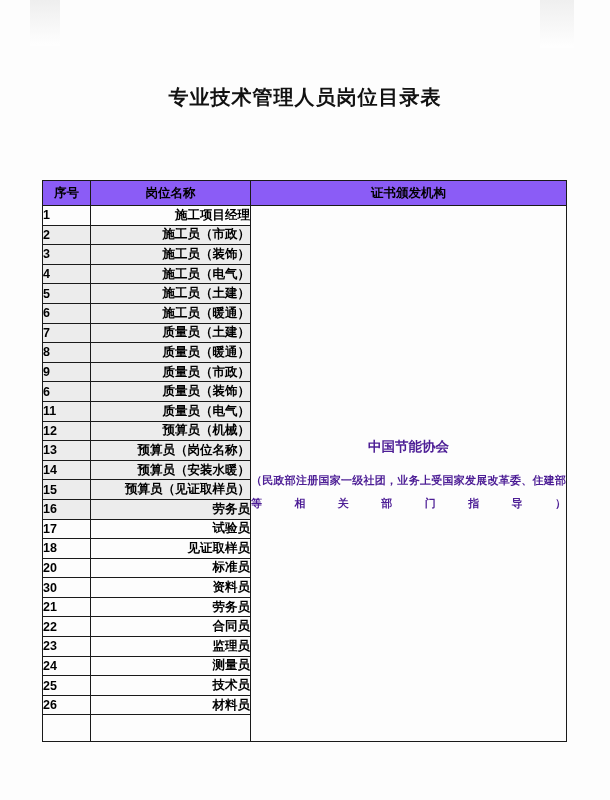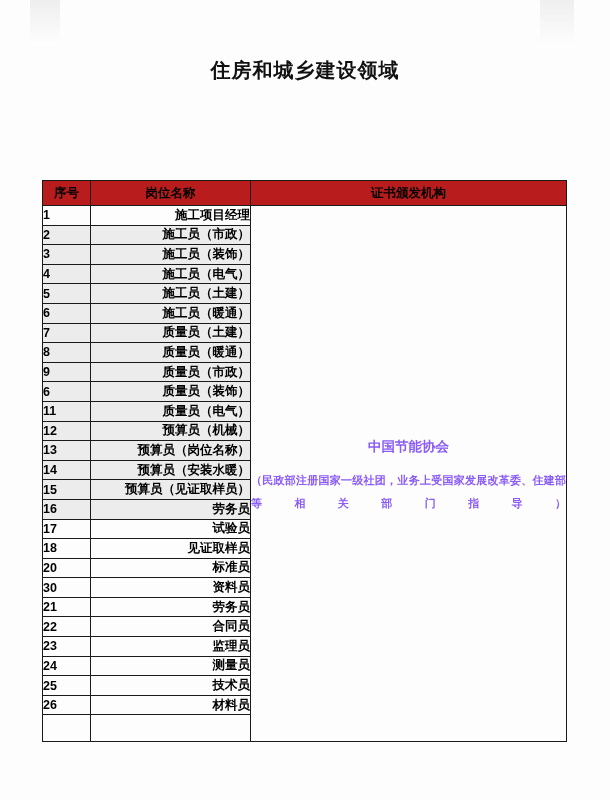--- a/index.html
+++ b/index.html
@@ -68,21 +68,21 @@
   table.catalog td, table.catalog th {
     border: 1px solid #1a1a1a;
     font-size: 12.5px;
     padding: 0;
     vertical-align: middle;
   }
   thead th {
     height: 24px;
     font-weight: bold;
     text-align: center;
-    background: #b91c1c;
+    background: #8b5cf6;
     font-size: 13px;
   }
   col.c-no { width: 48px; }
   col.c-name { width: 160px; }
   col.c-org { width: 316px; }
 
   td.no {
     text-align: left;
     padding-left: 7px;
     height: 18.6px;
@@ -101,21 +101,21 @@
   }
   td.org {
     text-align: center;
     vertical-align: middle;
     padding: 0 12px;
   }
   .org-inner {
     font-size: 13.5px;
     font-weight: bold;
     line-height: 2.05;
-    color: #8b5cf6;
+    color: #4c1d95;
   }
   .org-title {
     display: block;
     margin-bottom: 8px;
   }
   .org-note {
     display: block;
     text-align: justify;
     text-align-last: justify;
     font-size: 11px;
@@ -127,21 +127,21 @@
 </style>
 </head>
 <body>
 
 <div class="page">
 
   <div class="scan-edge-left"></div>
   <div class="scan-edge-right"></div>
 
   <div class="titles">
-    <div class="title-line">住房和城乡建设领域</div>
+    <div class="title-line second">专业技术管理人员岗位目录表</div>
   </div>
 
   <div class="table-wrap">
     <table class="catalog">
       <colgroup>
         <col class="c-no">
         <col class="c-name">
         <col class="c-org">
       </colgroup>
       <thead>

